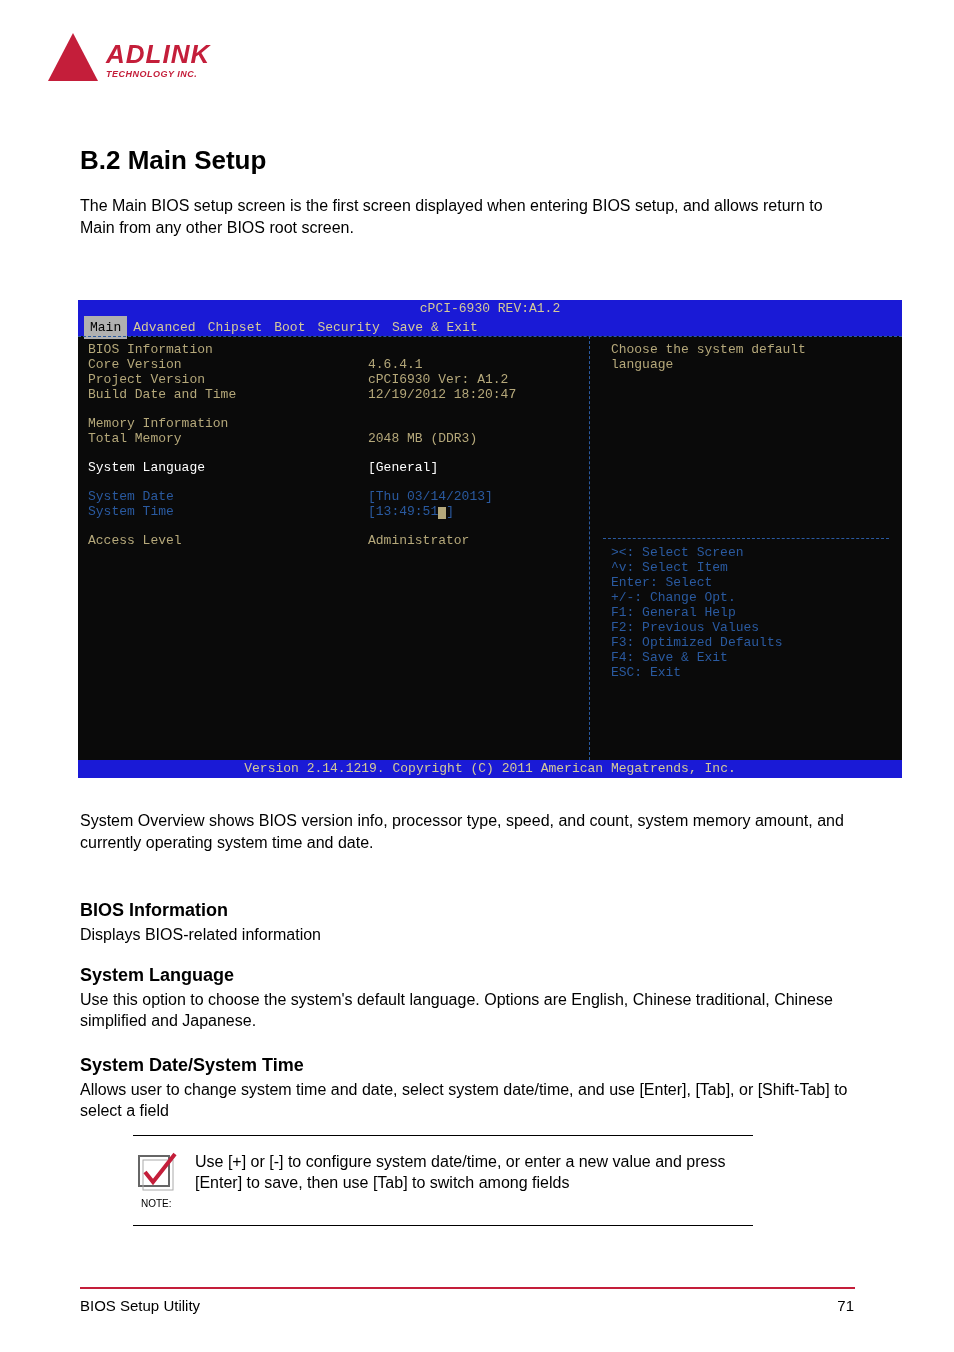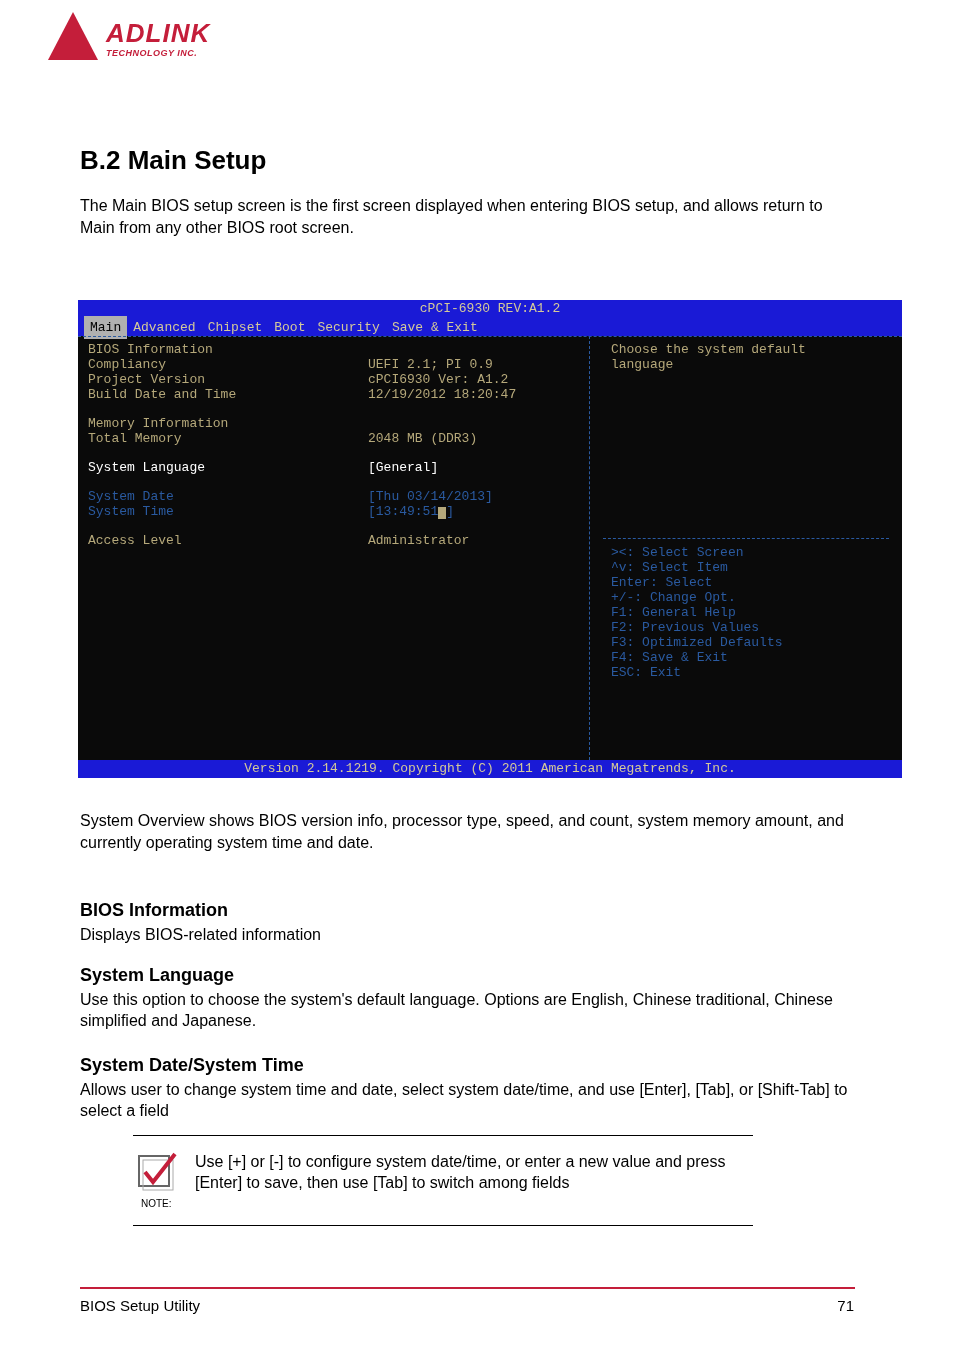--- a/index.html
+++ b/index.html
@@ -5,21 +5,21 @@
     * { margin: 0; padding: 0; box-sizing: border-box; }
     body {
       width: 954px;
       height: 1352px;
       background: #ffffff;
       font-family: Arial, sans-serif;
       position: relative;
     }
     .logo {
       position: absolute;
-      top: 12px;
+      top: 33px;
       left: 48px;
       width: 200px;
       height: 55px;
     }
     .logo-triangle {
       position: absolute;
       left: 0;
       top: 0;
       width: 0;
       height: 0;
@@ -251,22 +251,22 @@
     <span class="tab">Save &amp; Exit</span>
   </div>
   <div class="bios-body">
     <div class="bios-sep-top"></div>
     <div class="bios-left">
       <div class="bios-row">
           <span class="bios-label">BIOS Information</span>
           <span class="bios-value"></span>
         </div>
       <div class="bios-row">
-          <span class="bios-label">Compliancy</span>
-          <span class="bios-value">UEFI 2.1; PI 0.9</span>
+          <span class="bios-label">Core Version</span>
+          <span class="bios-value">4.6.4.1</span>
         </div>
       <div class="bios-row">
           <span class="bios-label">Project Version</span>
           <span class="bios-value">cPCI6930 Ver: A1.2</span>
         </div>
       <div class="bios-row">
           <span class="bios-label">Build Date and Time</span>
           <span class="bios-value">12/19/2012 18:20:47</span>
         </div>
       <div style="height:14px"></div>

